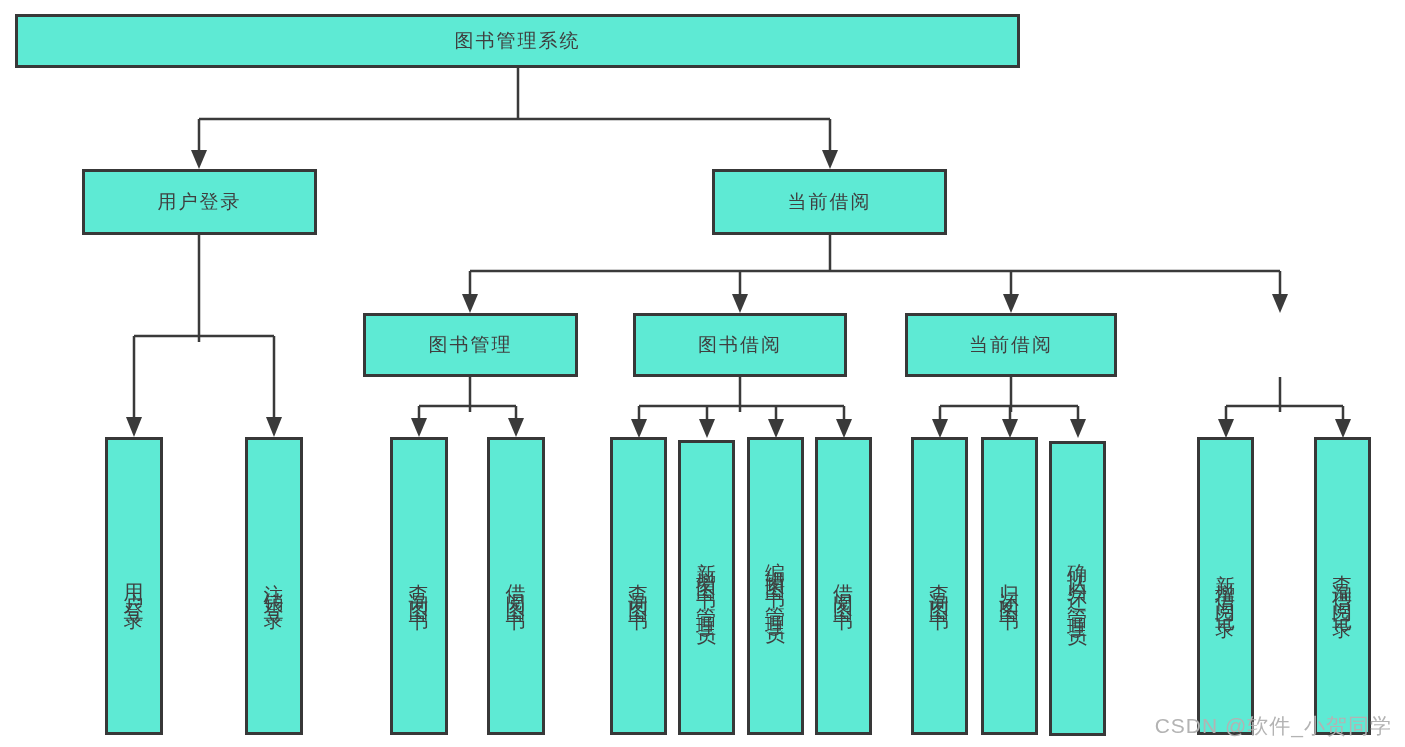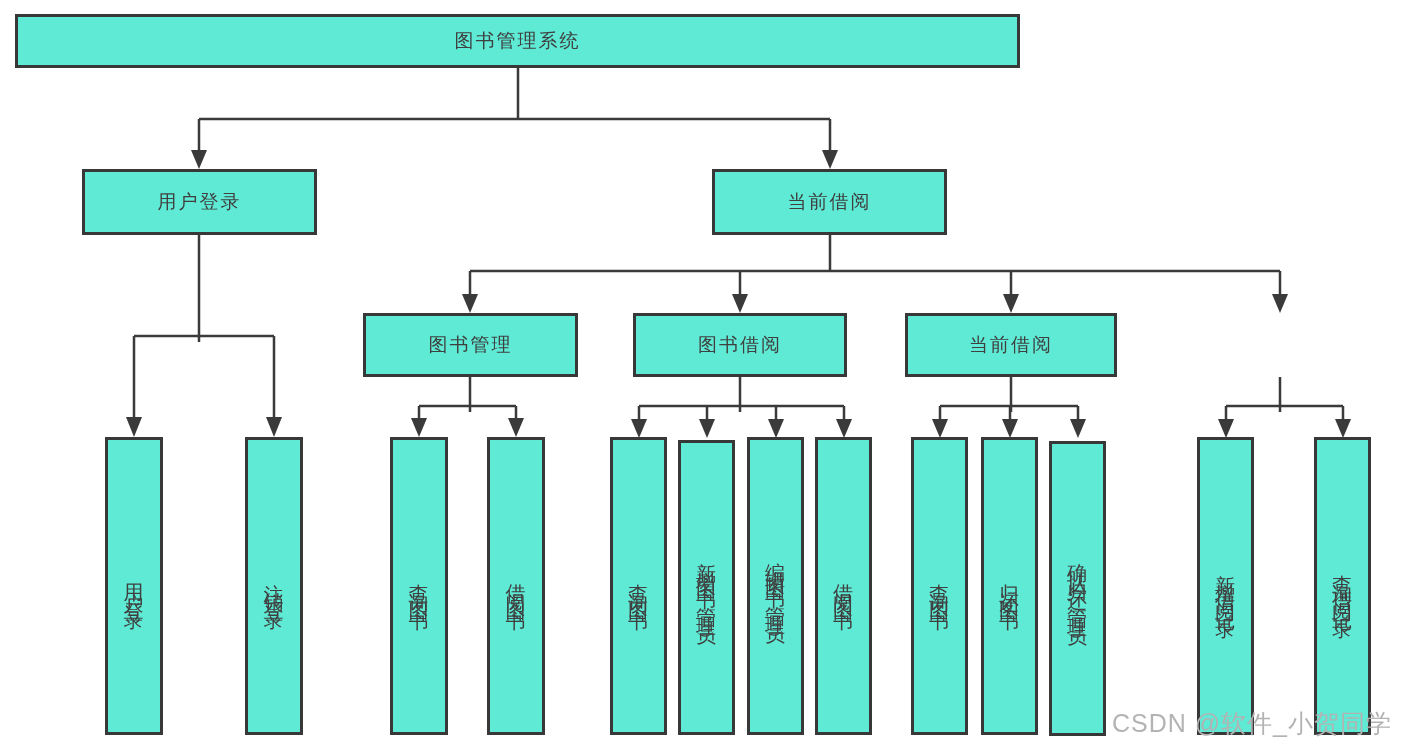--- a/index.html
+++ b/index.html
@@ -38,21 +38,21 @@
     text-orientation: mixed;
     font-size: 20px;
     line-height: 1.1;
     letter-spacing: 9px;
     color: #3f3f3f;
   }
   .watermark {
     position: absolute;
     right: 13px;
     bottom: 7px;
-    font-size: 25px;
+    font-size: 21px;
     letter-spacing: 1px;
     color: #b3b3b3;
     z-index: 5;
     white-space: nowrap;
   }
 </style>
 </head>
 <body>
 
 <div class="canvas">

